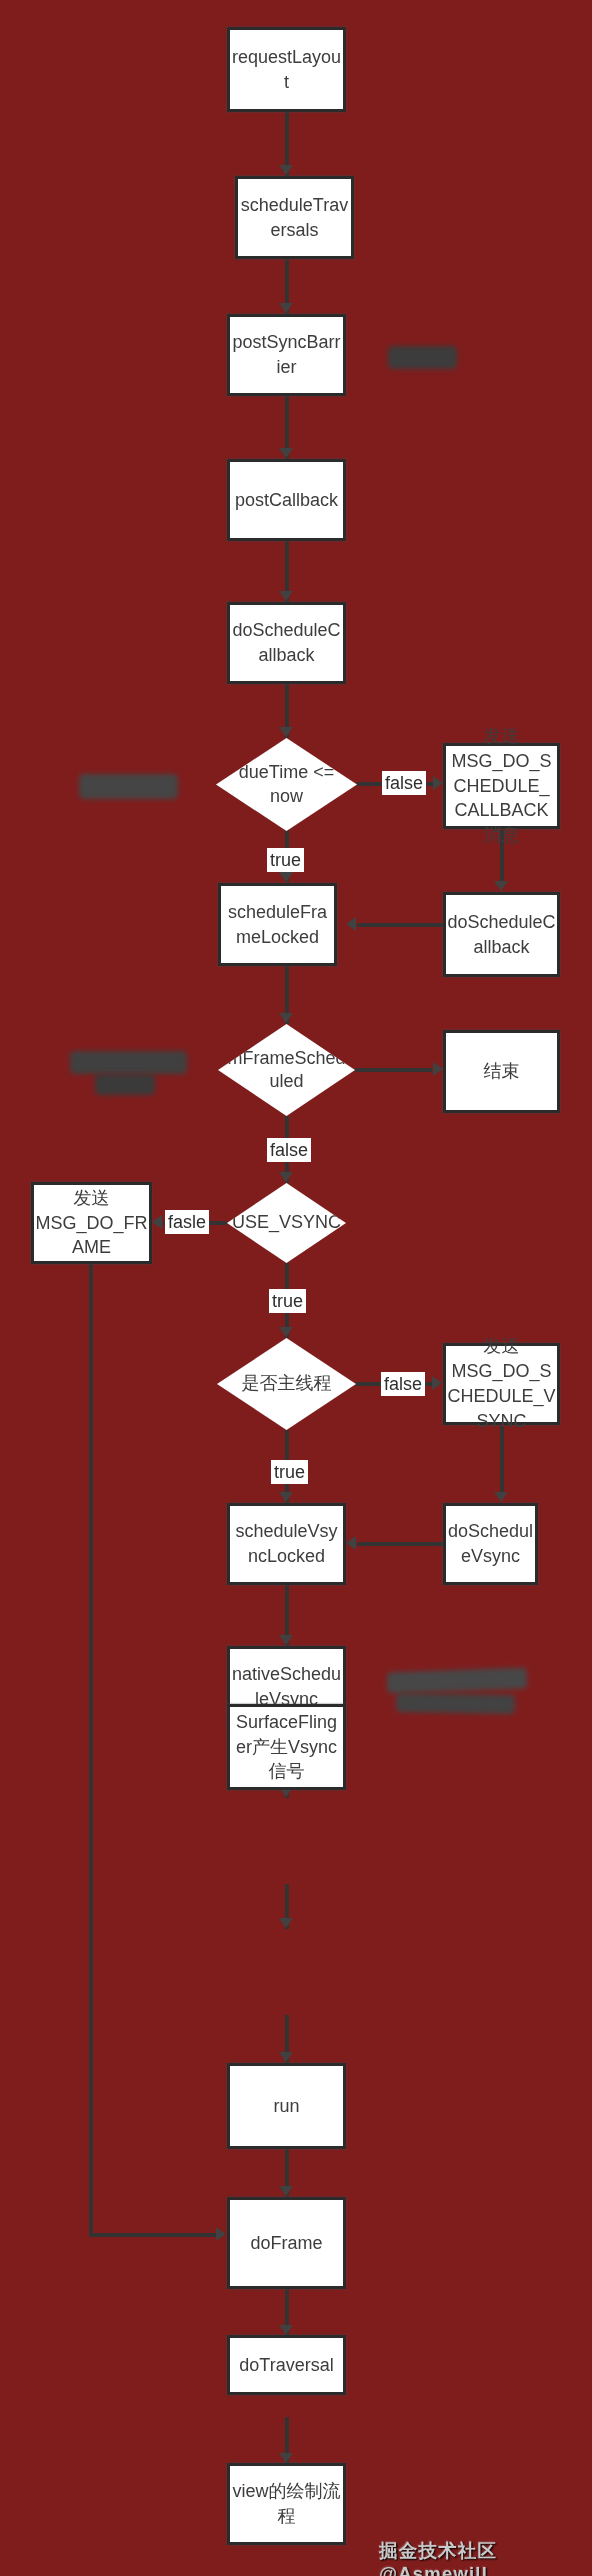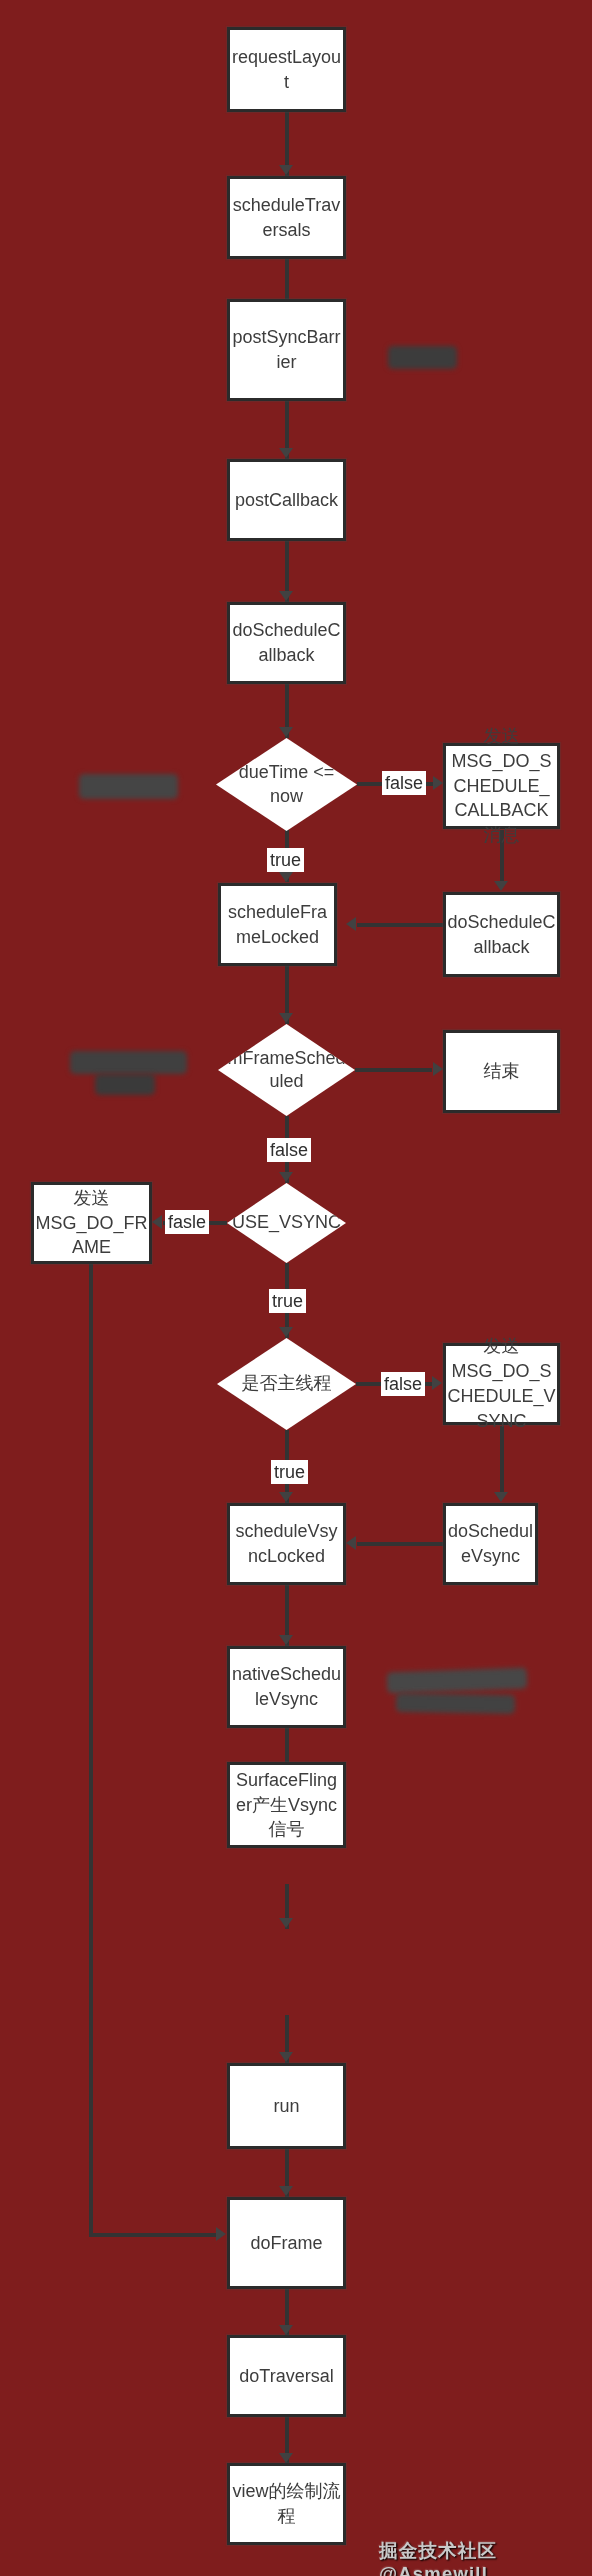--- a/index.html
+++ b/index.html
@@ -86,51 +86,51 @@
   <div class="arr arr-r" style="left:432px;top:1376px"></div>
   <div class="arr arr-r" style="left:216px;top:2227px"></div>
 
   <div class="arr arr-l" style="left:346px;top:917px"></div>
   <div class="arr arr-l" style="left:346px;top:1536px"></div>
   <div class="arr arr-l" style="left:152px;top:1215px"></div>
 
   <div class="box" style="left:227px;top:27px;width:119px;height:85px">
     <span class="bt">requestLayout</span>
     </div>
-  <div class="box" style="left:227px;top:176px;width:119px;height:83px">
+  <div class="box" style="left:235px;top:176px;width:119px;height:83px">
     <span class="bt">scheduleTraversals</span>
     </div>
-  <div class="box" style="left:227px;top:299px;width:119px;height:102px">
+  <div class="box" style="left:227px;top:314px;width:119px;height:82px">
     <span class="bt">postSyncBarrier</span>
     </div>
   <div class="box" style="left:227px;top:459px;width:119px;height:82px">
     <span class="bt">postCallback</span>
     </div>
   <div class="box" style="left:227px;top:602px;width:119px;height:82px">
     <span class="bt">doScheduleCallback</span>
     </div>
   <div class="box" style="left:218px;top:883px;width:119px;height:83px">
     <span class="bt">scheduleFrameLocked</span>
     </div>
   <div class="box" style="left:227px;top:1503px;width:119px;height:82px">
     <span class="bt">scheduleVsyncLocked</span>
     </div>
   <div class="box" style="left:227px;top:1646px;width:119px;height:82px">
     <span class="bt">nativeScheduleVsync</span>
     </div>
-  <div class="box" style="left:227px;top:1762px;width:119px;height:86px">
+  <div class="box" style="left:227px;top:1704px;width:119px;height:86px">
     <span class="bt">SurfaceFlinger产生Vsync信号</span>
     </div>
   <div class="box" style="left:227px;top:2063px;width:119px;height:86px">
     <span class="bt">run</span>
     </div>
   <div class="box" style="left:227px;top:2197px;width:119px;height:92px">
     <span class="bt">doFrame</span>
     </div>
-  <div class="box" style="left:227px;top:2335px;width:119px;height:82px">
+  <div class="box" style="left:227px;top:2335px;width:119px;height:60px">
     <span class="bt">doTraversal</span>
     </div>
   <div class="box" style="left:227px;top:2463px;width:119px;height:82px">
     <span class="bt">view的绘制流程</span>
     </div>
 
   <div class="box" style="left:443px;top:743px;width:117px;height:86px">
     <span class="bt">发送
 MSG_DO_SCHEDULE_CALLBACK消息</span>
     </div>

